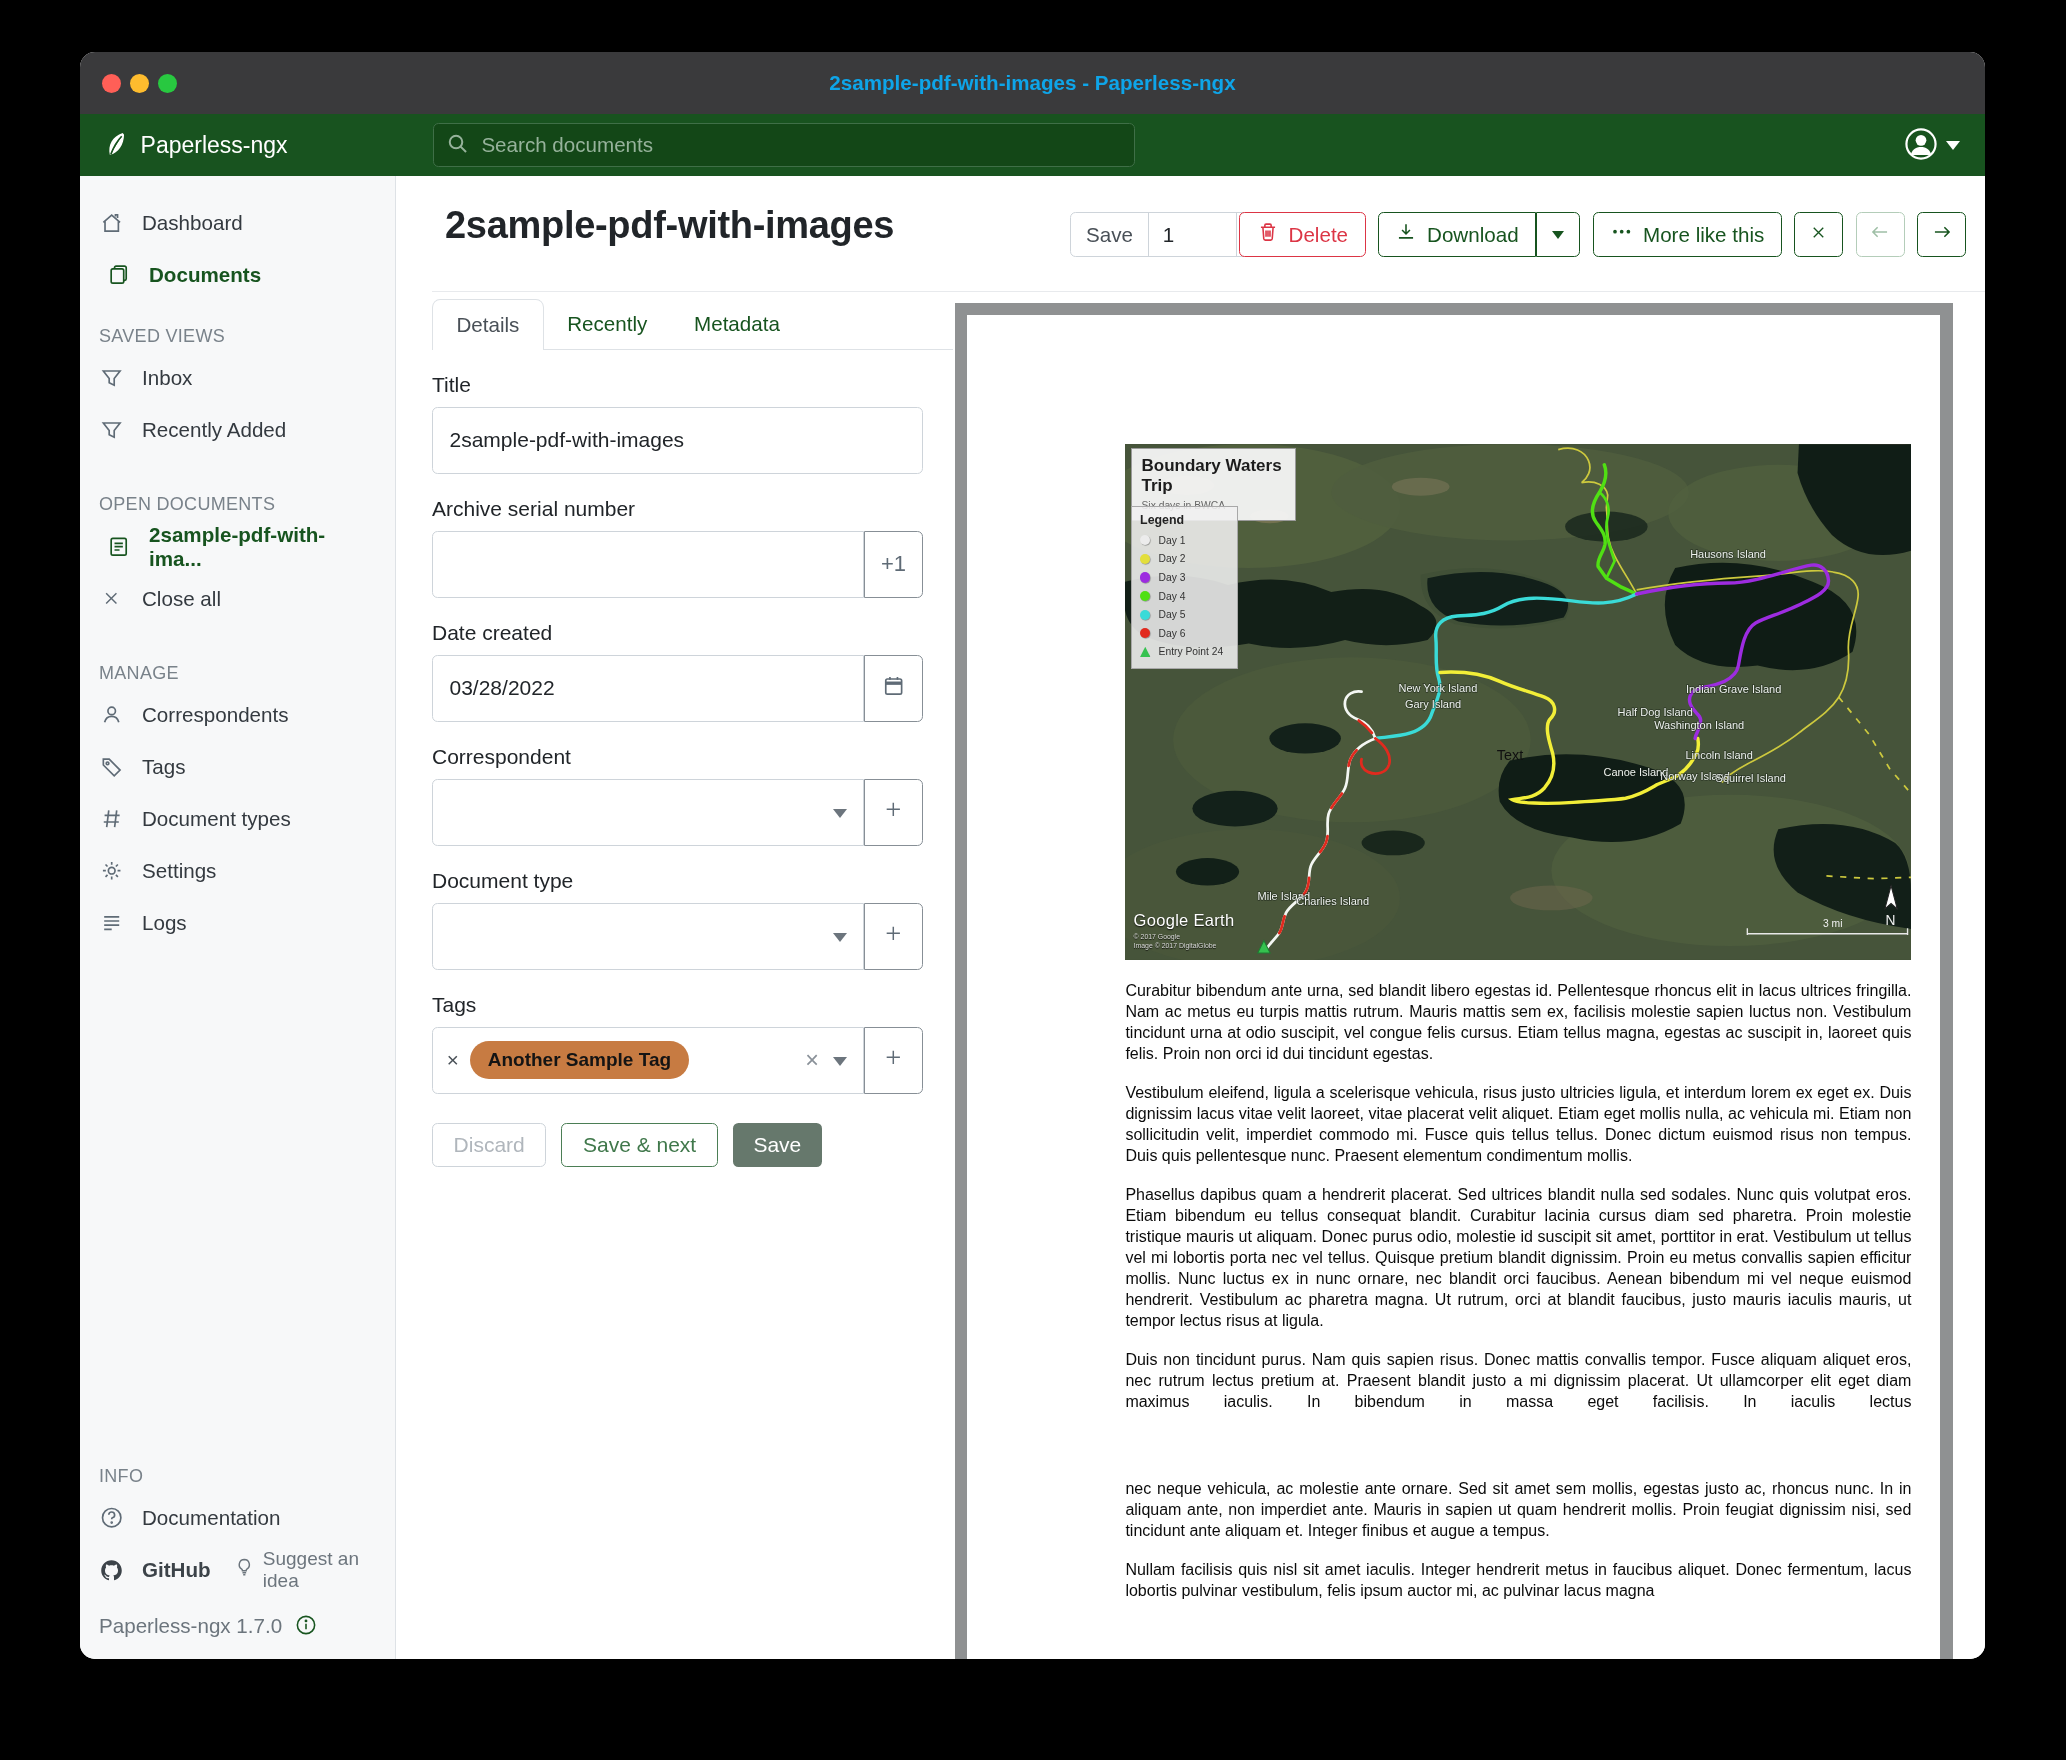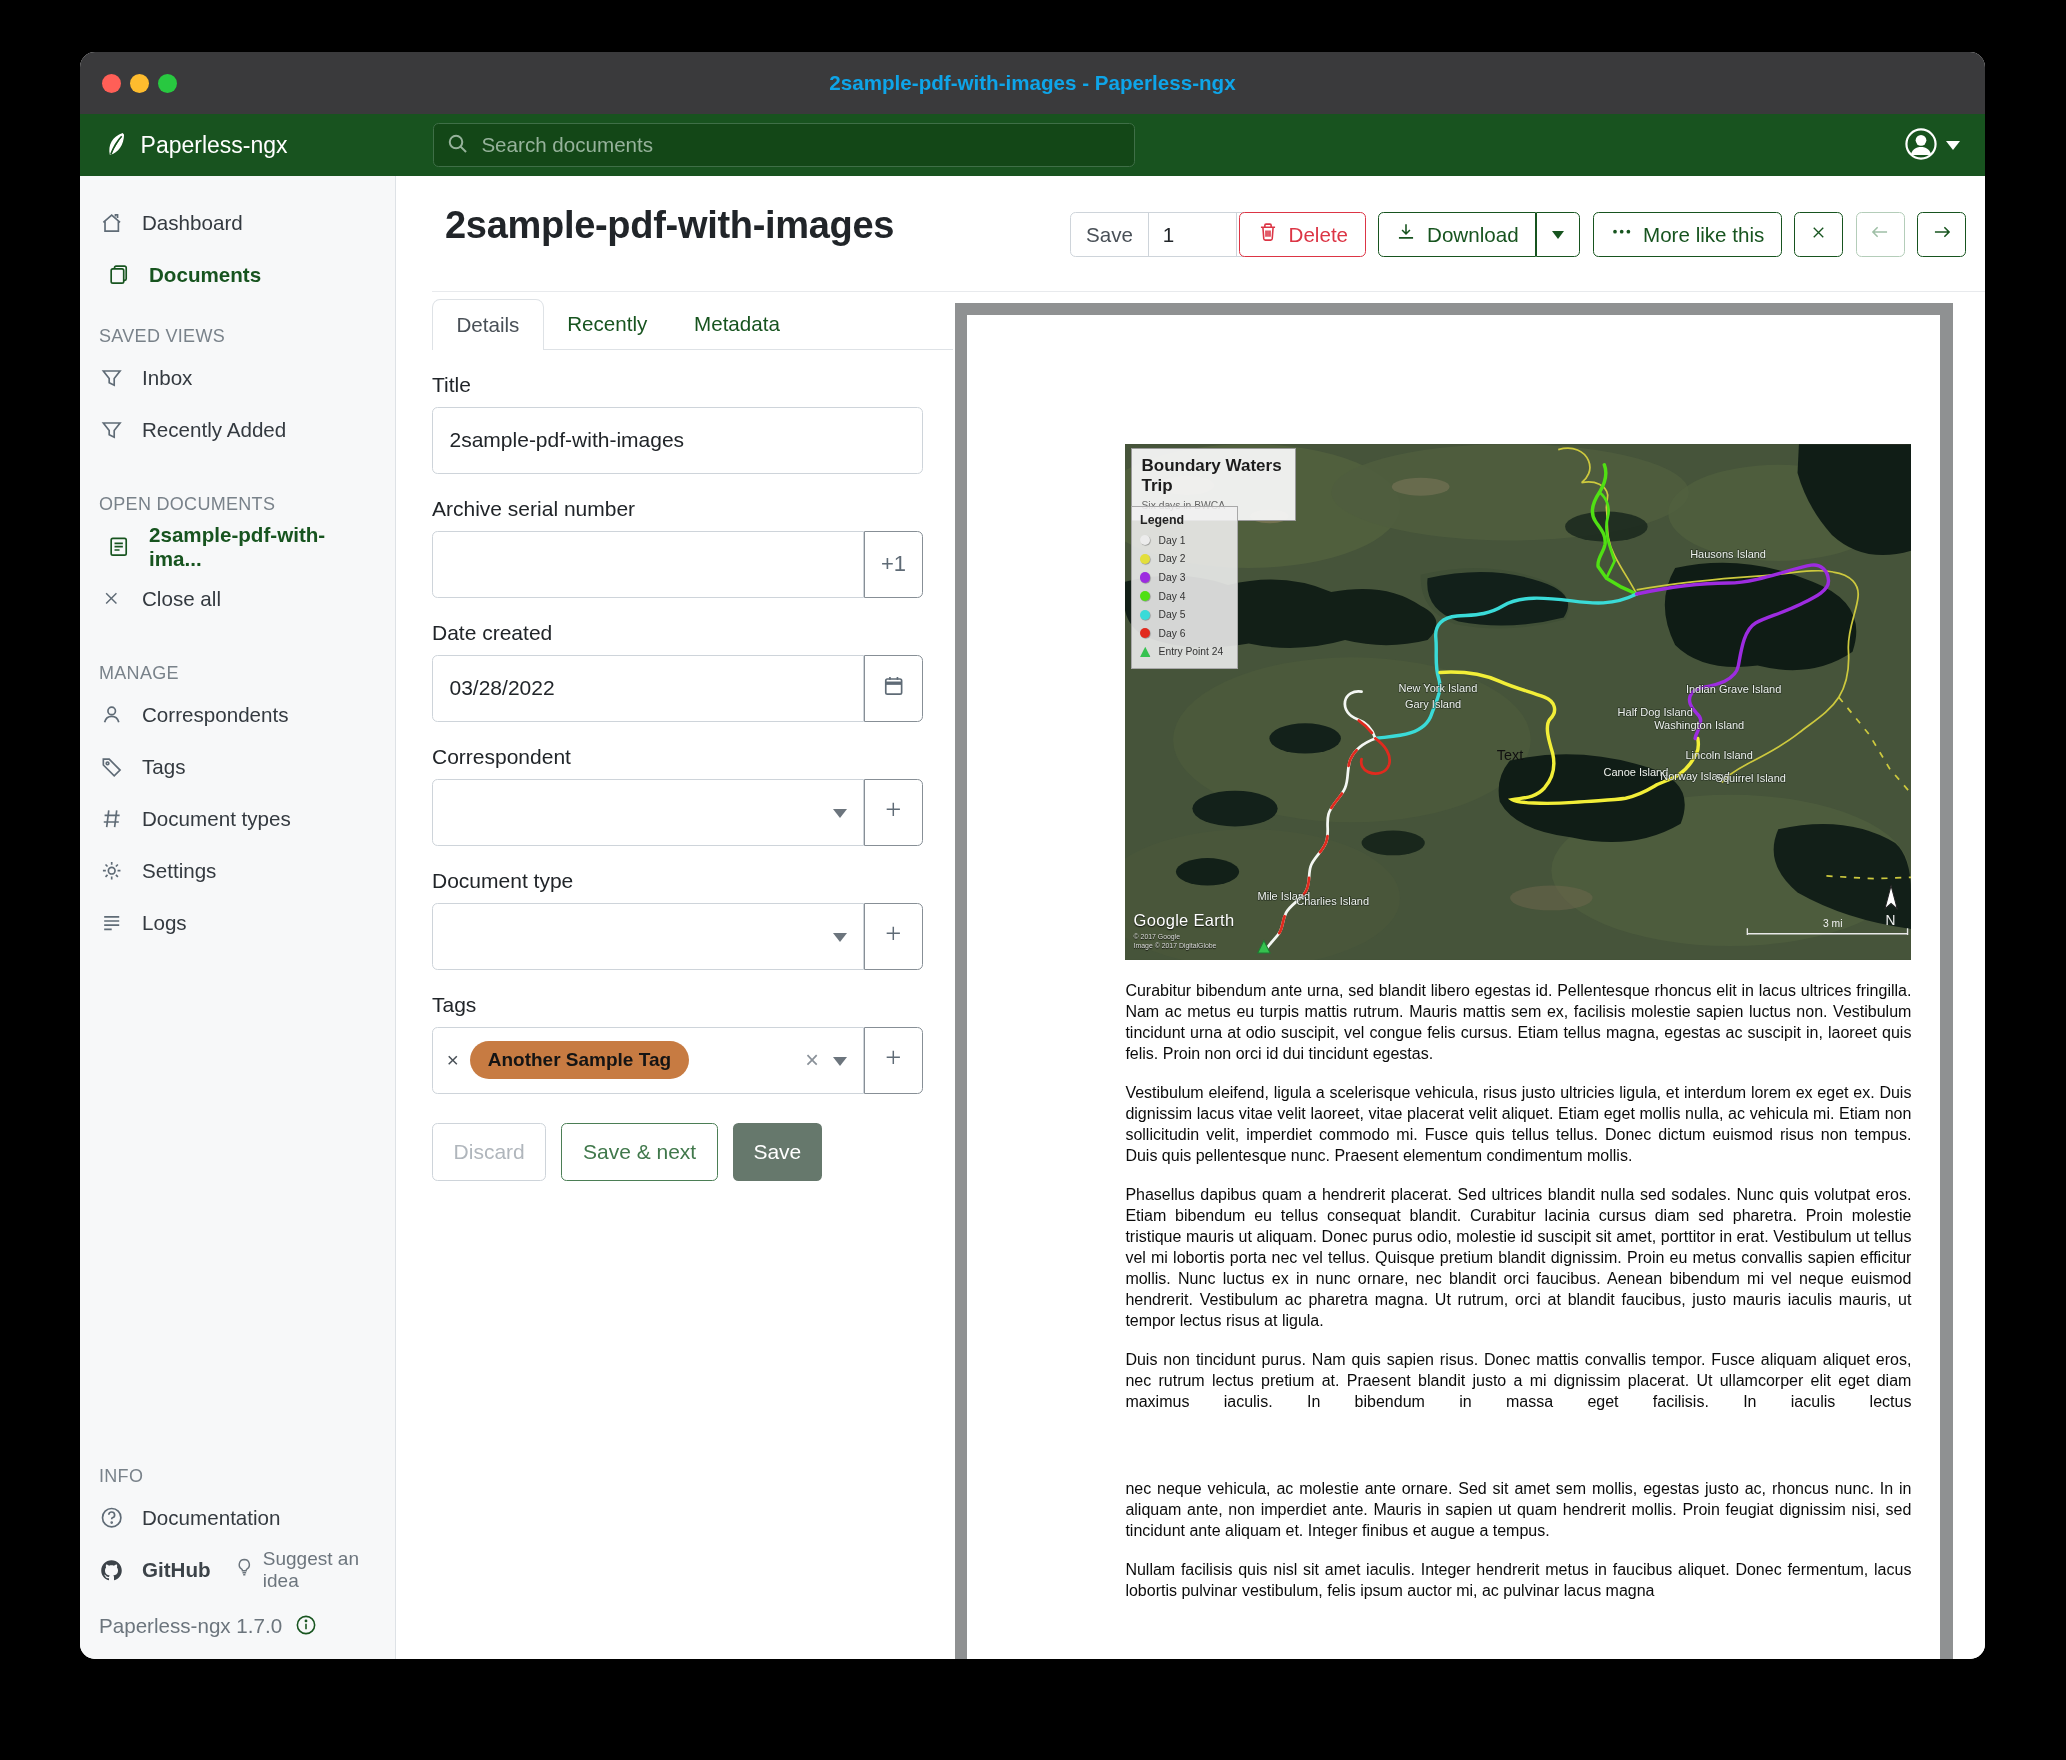--- a/index.html
+++ b/index.html
@@ -69,21 +69,21 @@
   .ig-btn{width:59px;border:1.4px solid #878f96;border-left-width:0.7px;border-radius:0 5.5px 5.5px 0;background:#fff;
     display:flex;align-items:center;justify-content:center;font-size:22px;color:#5f6b76;cursor:pointer;font-family:inherit;}
   .selectbox{position:relative;flex:1;border:1.4px solid #ced4da;border-radius:5.5px 0 0 5.5px;background:#fff;
     display:flex;align-items:center;padding:0 44px 0 13.7px;gap:11px;cursor:pointer;}
   .sel-caret{position:absolute;right:16.5px;top:29px;width:0;height:0;border-left:7.6px solid transparent;
     border-right:7.6px solid transparent;border-top:9px solid #6c757d;}
   .chip-x{color:#495057;font-size:20.6px;cursor:pointer;}
   .chip{height:38px;border-radius:19px;display:flex;align-items:center;padding:0 18px;font-size:19px;font-weight:700;color:#141414;}
   .clear-x{margin-left:auto;color:#8a9199;font-size:23.4px;cursor:pointer;}
   .form-actions{display:flex;gap:15px;margin-top:29px;}
-  .btn{height:58px;border-radius:5.5px;font-size:21px;display:flex;align-items:center;justify-content:center;
+  .btn{height:44px;border-radius:5.5px;font-size:21px;display:flex;align-items:center;justify-content:center;
     padding:0 20.6px;cursor:pointer;font-family:inherit;border:1.4px solid transparent;background:#fff;}
   .btn.ghost{border-color:#ced4da;color:#b0b6bc;}
   .btn.outline-green{border-color:#4b7e55;color:#40784b;}
   .btn.solid{color:#fff;border:none;}
   
   .preview{position:absolute;left:559px;top:127px;width:998px;height:1356px;background:#8f9192;padding:12.4px 12.4px 0 12.4px;overflow:hidden;}
   .page{width:973px;height:1344px;background:#fff;position:relative;}
   .map{position:absolute;left:158px;top:129px;width:786px;height:516px;background:#46543a;overflow:hidden;}
   .map svg{position:absolute;left:0;top:0;}
   .map-title{position:absolute;left:5.5px;top:4.1px;width:165px;background:rgba(246,246,246,.95);

